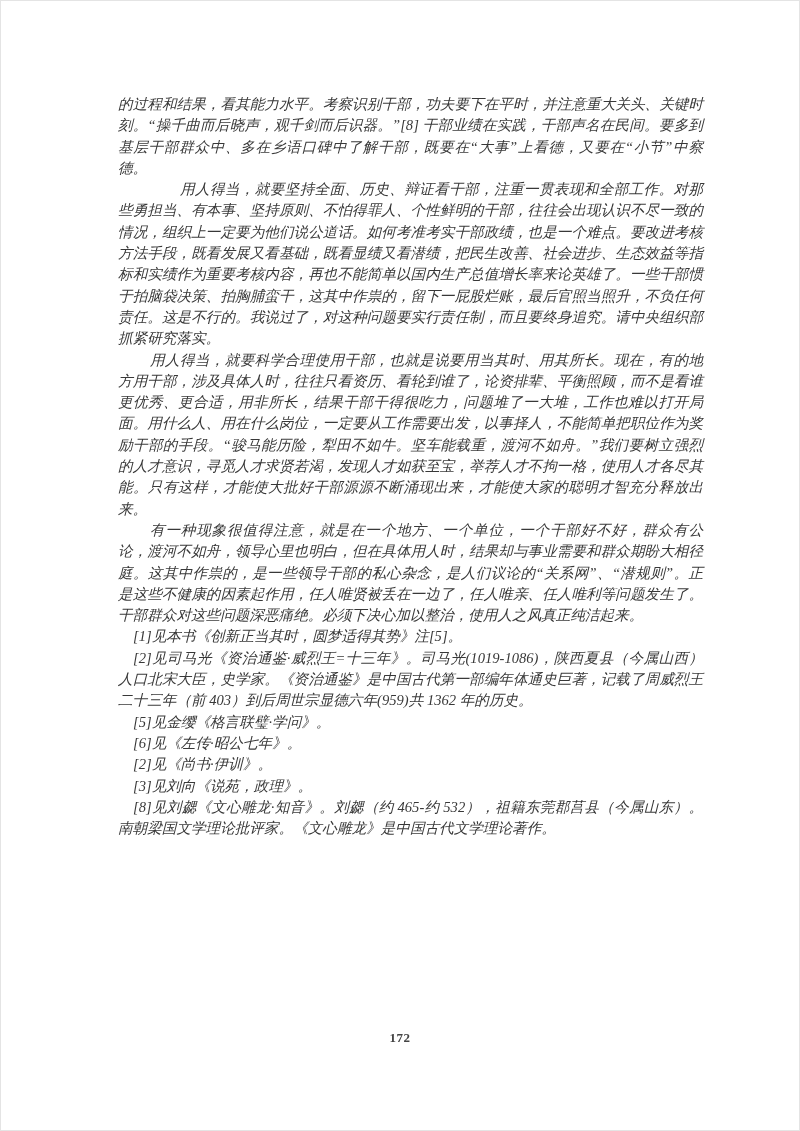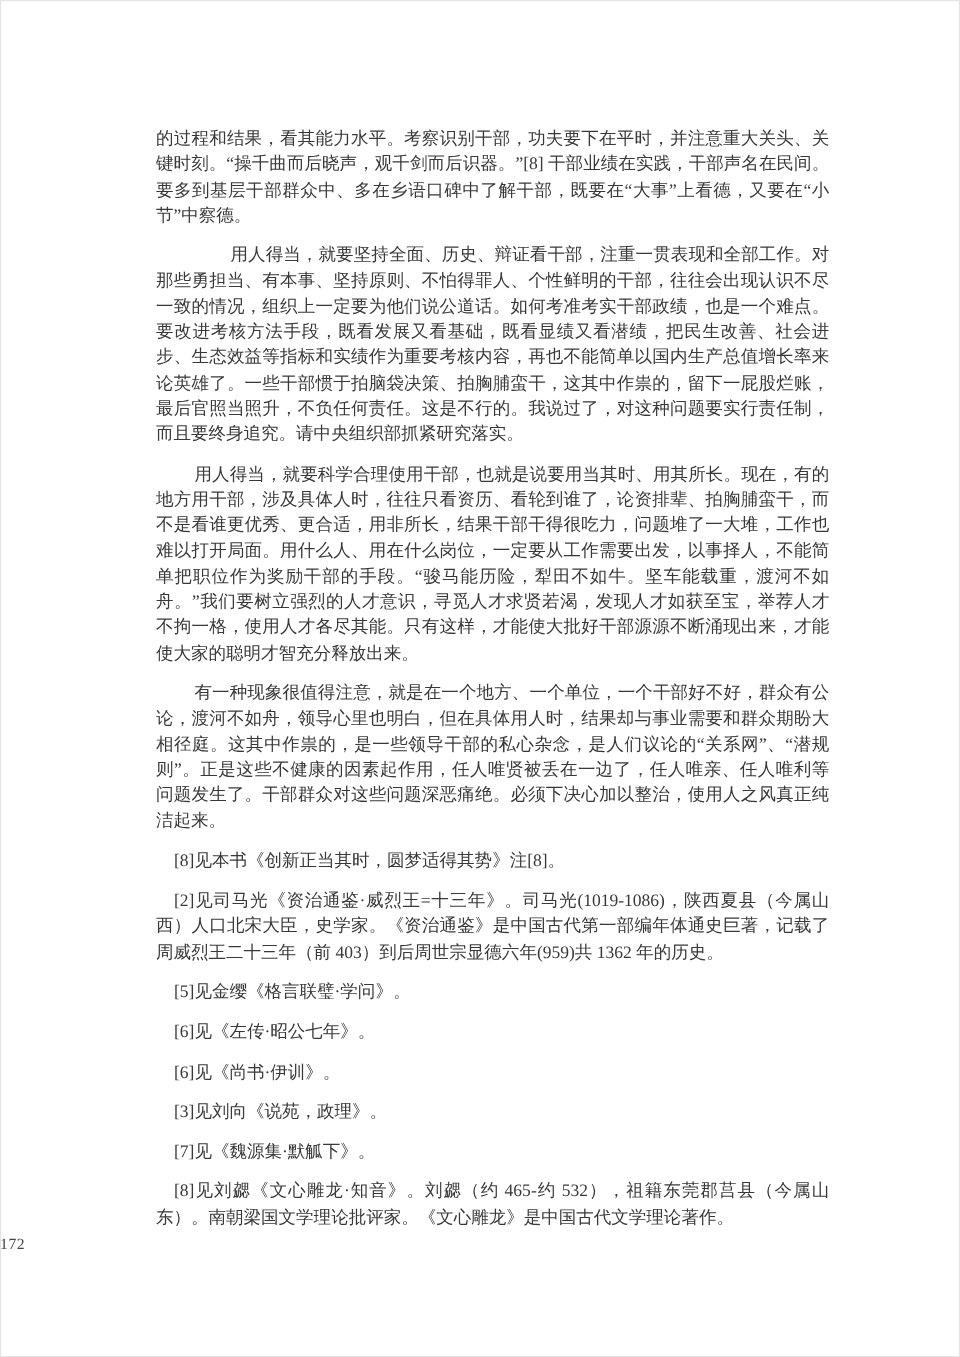--- a/index.html
+++ b/index.html
@@ -21,60 +21,61 @@
     position: absolute;
     left: 118px;
     top: 94px;
     width: 585px;
     font-size: 14.6px;
     line-height: 21.3px;
     text-align: justify;
     line-break: strict;
   }
   .para, .note, .notes-heading {
-    margin: 12px;
+    margin: 0;
     padding: 0;
     font-weight: normal;
     font-size: inherit;
     line-height: inherit;
+    font-style: italic;
   }
   .indent-none { text-indent: 0; }
   .indent-md   { text-indent: 32px; }
   .indent-xl   { text-indent: 62px; }
   .indent-sm   { text-indent: 15px; }
   .page-footer {
     position: absolute;
     left: 0;
     top: 1028px;
     width: 100%;
-    text-align: left;
+    text-align: center;
+    font-weight: bold;
   }
   .page-number {
     font-size: 13px;
     color: #444444;
     letter-spacing: 0.5px;
   }
 </style>
 </head>
 <body>
 
 <div class="page">
   <main class="text-block">
     <p class="para indent-none">的过程和结果，看其能力水平。考察识别干部，功夫要下在平时，并注意重大关头、关键时刻。“操千曲而后晓声，观千剑而后识器。”[8] 干部业绩在实践，干部声名在民间。要多到基层干部群众中、多在乡语口碑中了解干部，既要在“大事”上看德，又要在“小节”中察德。</p>
     <p class="para indent-xl">用人得当，就要坚持全面、历史、辩证看干部，注重一贯表现和全部工作。对那些勇担当、有本事、坚持原则、不怕得罪人、个性鲜明的干部，往往会出现认识不尽一致的情况，组织上一定要为他们说公道话。如何考准考实干部政绩，也是一个难点。要改进考核方法手段，既看发展又看基础，既看显绩又看潜绩，把民生改善、社会进步、生态效益等指标和实绩作为重要考核内容，再也不能简单以国内生产总值增长率来论英雄了。一些干部惯于拍脑袋决策、拍胸脯蛮干，这其中作祟的，留下一屁股烂账，最后官照当照升，不负任何责任。这是不行的。我说过了，对这种问题要实行责任制，而且要终身追究。请中央组织部抓紧研究落实。</p>
-    <p class="para indent-md">用人得当，就要科学合理使用干部，也就是说要用当其时、用其所长。现在，有的地方用干部，涉及具体人时，往往只看资历、看轮到谁了，论资排辈、拍胸脯蛮干，而不是看谁更优秀、更合适，用非所长，结果干部干得很吃力，问题堆了一大堆，工作也难以打开局面。用什么人、用在什么岗位，一定要从工作需要出发，以事择人，不能简单把职位作为奖励干部的手段。“骏马能历险，犁田不如牛。坚车能载重，渡河不如舟。”我们要树立强烈的人才意识，寻觅人才求贤若渴，发现人才如获至宝，举荐人才不拘一格，使用人才各尽其能。只有这样，才能使大批好干部源源不断涌现出来，才能使大家的聪明才智充分释放出来。</p>
+    <p class="para indent-md">用人得当，就要科学合理使用干部，也就是说要用当其时、用其所长。现在，有的地方用干部，涉及具体人时，往往只看资历、看轮到谁了，论资排辈、平衡照顾，而不是看谁更优秀、更合适，用非所长，结果干部干得很吃力，问题堆了一大堆，工作也难以打开局面。用什么人、用在什么岗位，一定要从工作需要出发，以事择人，不能简单把职位作为奖励干部的手段。“骏马能历险，犁田不如牛。坚车能载重，渡河不如舟。”我们要树立强烈的人才意识，寻觅人才求贤若渴，发现人才如获至宝，举荐人才不拘一格，使用人才各尽其能。只有这样，才能使大批好干部源源不断涌现出来，才能使大家的聪明才智充分释放出来。</p>
     <p class="para indent-md">有一种现象很值得注意，就是在一个地方、一个单位，一个干部好不好，群众有公论，渡河不如舟，领导心里也明白，但在具体用人时，结果却与事业需要和群众期盼大相径庭。这其中作祟的，是一些领导干部的私心杂念，是人们议论的“关系网”、“潜规则”。正是这些不健康的因素起作用，任人唯贤被丢在一边了，任人唯亲、任人唯利等问题发生了。干部群众对这些问题深恶痛绝。必须下决心加以整治，使用人之风真正纯洁起来。</p>
 
 
-    <p class="note indent-sm">[8]见本书《创新正当其时，圆梦适得其势》注[8]。</p>
+    <p class="note indent-sm">[1]见本书《创新正当其时，圆梦适得其势》注[5]。</p>
     <p class="note indent-sm">[2]见司马光《资治通鉴·威烈王=十三年》。司马光(1019-1086)，陕西夏县（今属山西）人口北宋大臣，史学家。《资治通鉴》是中国古代第一部编年体通史巨著，记载了周威烈王二十三年（前 403）到后周世宗显德六年(959)共 1362 年的历史。</p>
     <p class="note indent-sm">[5]见金缨《格言联璧·学问》。</p>
     <p class="note indent-sm">[6]见《左传·昭公七年》。</p>
-    <p class="note indent-sm">[6]见《尚书·伊训》。</p>
+    <p class="note indent-sm">[2]见《尚书·伊训》。</p>
     <p class="note indent-sm">[3]见刘向《说苑，政理》。</p>
-    <p class="note indent-sm">[7]见《魏源集·默觚下》。</p>
     <p class="note indent-sm">[8]见刘勰《文心雕龙·知音》。刘勰（约 465-约 532），祖籍东莞郡莒县（今属山东）。南朝梁国文学理论批评家。《文心雕龙》是中国古代文学理论著作。</p>
   </main>
 
   <footer class="page-footer">
     <span class="page-number">172</span>
   </footer>
 </div>
 
 </body></html>

